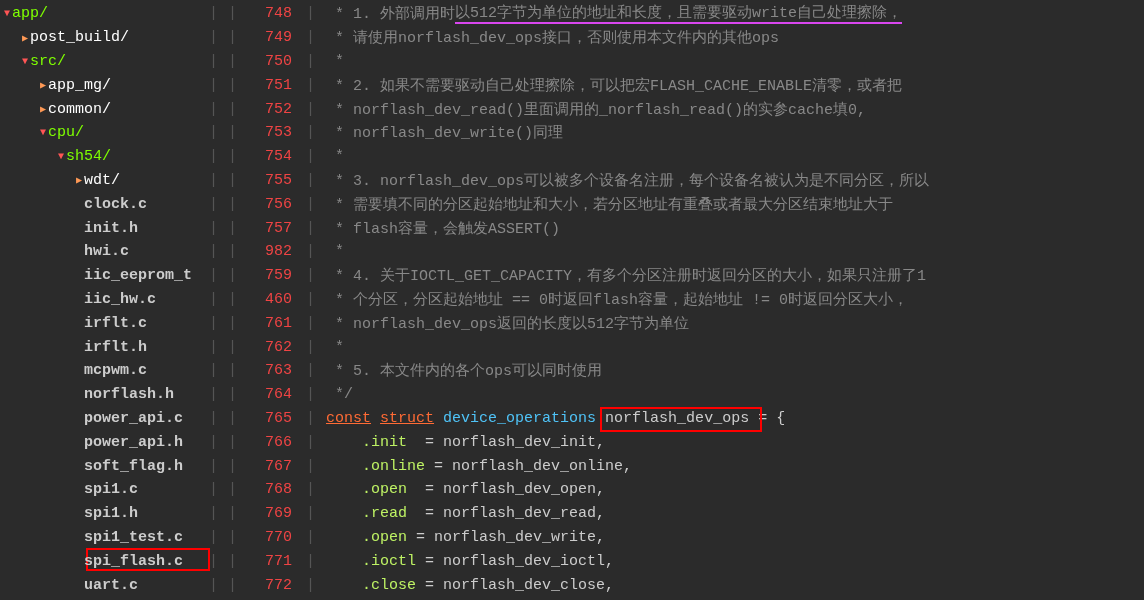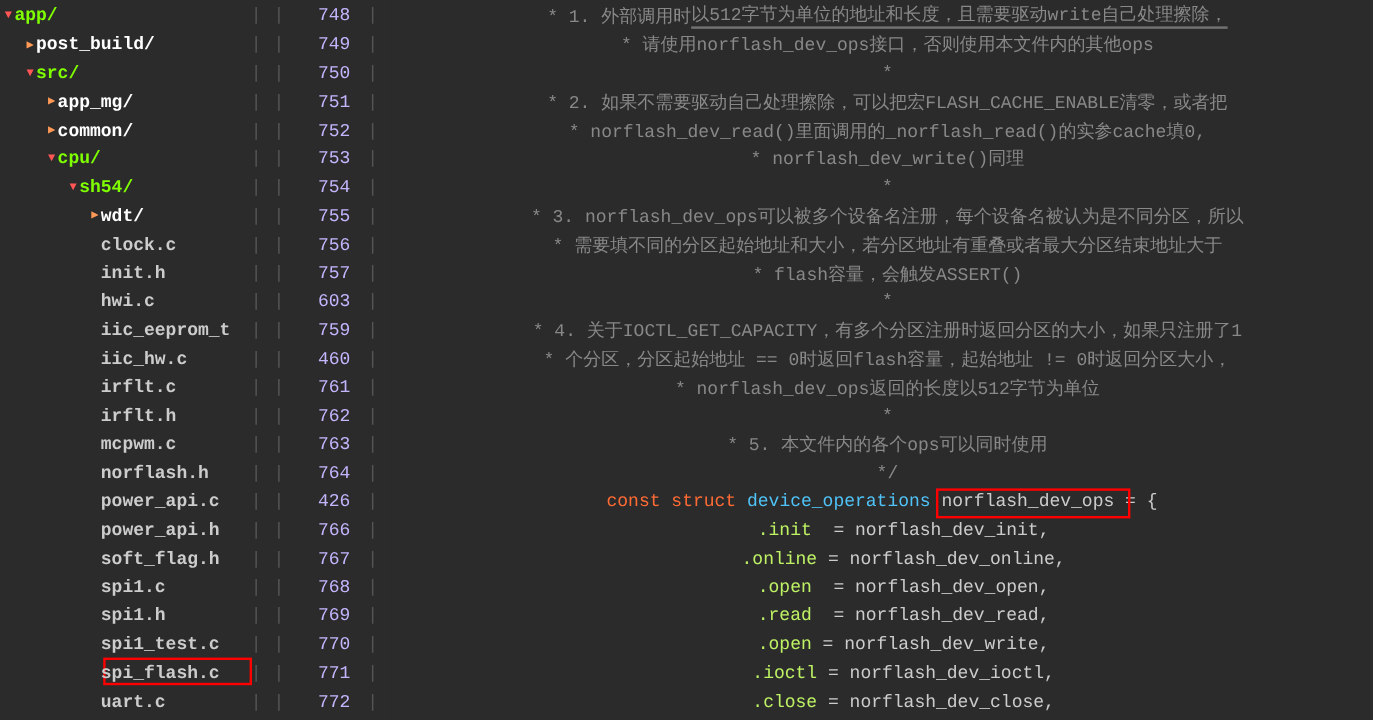--- a/index.html
+++ b/index.html
@@ -2,44 +2,44 @@
 <html><head>
 <meta charset="utf-8">
 <style>
   * { margin:0; padding:0; box-sizing:border-box; }
   body { background:#2b2b2b; font-family:Consolas,"Courier New",monospace; font-size:15px; color:#ccc; width:1144px; height:600px; overflow:hidden; display:flex; }
   .sidebar { width:222px; background:#2b2b2b; overflow:hidden; padding-top:2px; }
   .tree-item { white-space:nowrap; padding:1px 0; height:23.8px; display:flex; align-items:center; position:relative; }
   .tree-item .arrow { width:10px; display:inline-block; text-align:center; font-size:10px; }
   .tree-item .arrow.down { color:#ff5555; }
   .tree-item .arrow.right { color:#ff9955; }
-  .tree-item .name { font-weight:bold; }
+  .tree-item .name { font-weight:normal; }
   .tree-item .folder { color:#7fff00; }
   .tree-item .orange { color:#ffffff; }
   .tree-item .file { color:#cccccc; font-weight:bold; }
   .tree-item .pipe { color:#555; position:absolute; right:4px; }
   .ind0 { padding-left:2px; }
   .ind1 { padding-left:20px; }
   .ind2 { padding-left:38px; }
   .ind3 { padding-left:56px; }
   .ind4 { padding-left:74px; }
   .redbox1 { position:absolute; border:2px solid #ff0000; pointer-events:none; }
   .gutter { width:52px; background:#2b2b2b; padding-top:2px; }
-  .gutter .ln { height:23.8px; color:#c4b5fd; text-align:left; padding-right:8px; display:flex; align-items:center; justify-content:flex-end; }
+  .gutter .ln { height:23.8px; color:#ef4444; text-align:left; padding-right:8px; display:flex; align-items:center; justify-content:flex-end; }
   .divider { width:26px; background:#2b2b2b; padding-top:2px; }
   .divider div { height:23.8px; color:#555; display:flex; align-items:center; padding-left:6px; }
   .code { flex:1; background:#2b2b2b; padding-top:2px; position:relative; overflow:hidden; }
-  .code .line { height:23.8px; display:flex; align-items:center; white-space:pre;justify-content:center; }
+  .code .line { height:23.8px; display:flex; align-items:center; white-space:pre; }
   .cm { color:#888888; }
-  .kw { color:#ff6b35; }
+  .kw { color:#ff6b35;text-decoration:underline; }
   .typ { color:#4fc3f7; }
   .id { color:#cccccc; }
   .pn { color:#cccccc; }
   .fld { color:#bef264; }
-  .underline-red { border-bottom:2px solid #737373; padding-bottom:0px; }
+  .underline-red { border-bottom:2px solid #d946ef; padding-bottom:0px; }
 </style>
 </head>
 <body>
 
 <div class="sidebar" id="sidebar">
   <div class="redbox1" style="left:86px; top:548px; width:124px; height:23px;"></div>
 <div class="tree-item ind0">
       <span class="arrow down">▼</span>
       <span class="name folder">app/</span>
       <span class="pipe">|</span>
@@ -199,28 +199,28 @@
     <div class="ln">748</div>
     <div class="ln">749</div>
     <div class="ln">750</div>
     <div class="ln">751</div>
     <div class="ln">752</div>
     <div class="ln">753</div>
     <div class="ln">754</div>
     <div class="ln">755</div>
     <div class="ln">756</div>
     <div class="ln">757</div>
-    <div class="ln">603</div>
+    <div class="ln">982</div>
     <div class="ln">759</div>
     <div class="ln">460</div>
     <div class="ln">761</div>
     <div class="ln">762</div>
     <div class="ln">763</div>
     <div class="ln">764</div>
-    <div class="ln">426</div>
+    <div class="ln">765</div>
     <div class="ln">766</div>
     <div class="ln">767</div>
     <div class="ln">768</div>
     <div class="ln">769</div>
     <div class="ln">770</div>
     <div class="ln">771</div>
     <div class="ln">772</div>
     <div class="ln">773</div>
   </div>
 <div class="divider" id="div2">

